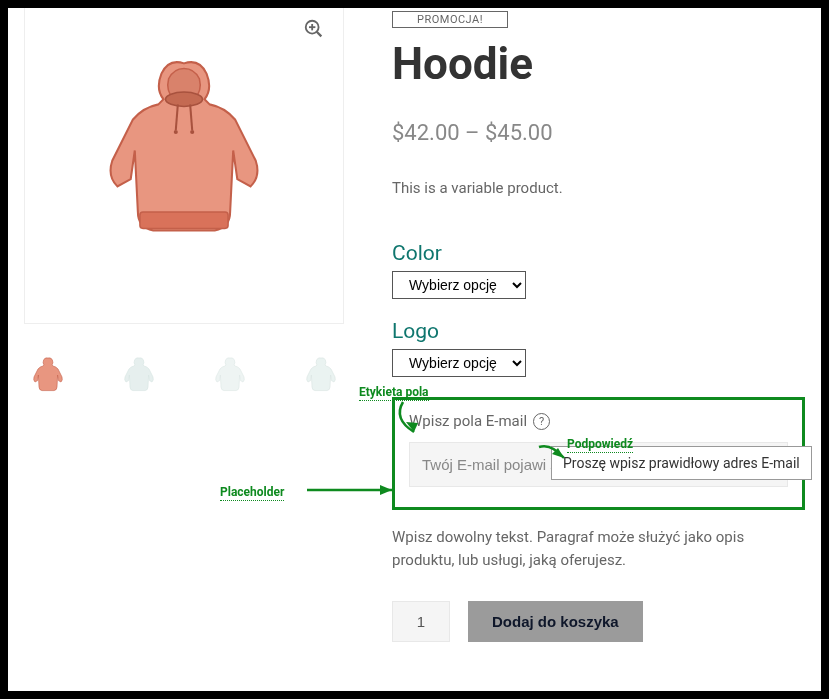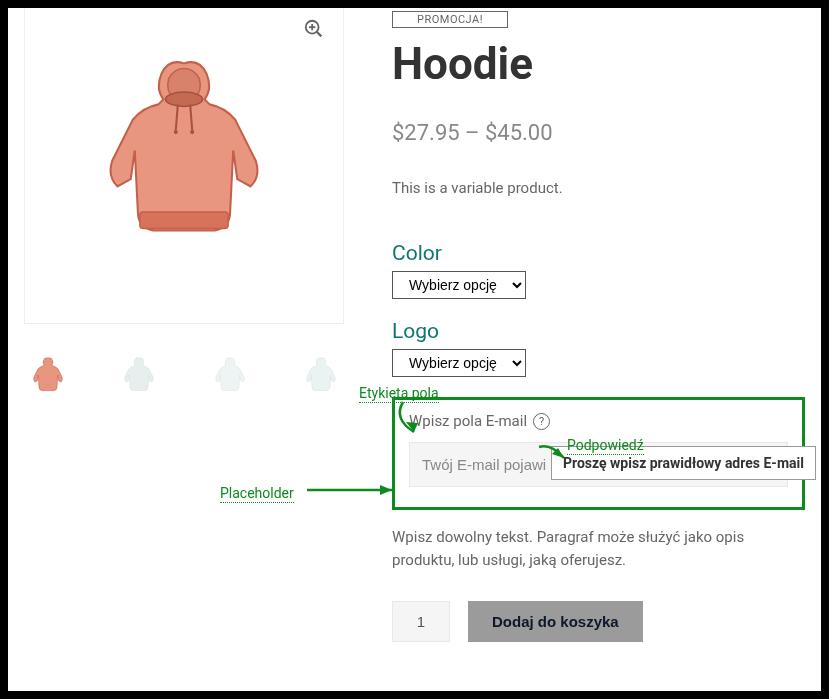--- a/index.html
+++ b/index.html
@@ -21,26 +21,26 @@
     .price { font-size: 22px; color: #888; margin-bottom: 34px; }
     .short-desc { font-size: 15px; color: #666; margin-bottom: 44px; }
     .var-group { margin-bottom: 20px; }
     .var-label { font-size: 21px; color: #0f766e; display: block; margin-bottom: 6px; }
     .var-select { border: 1px solid #555; padding: 4px 12px; font-size: 14px; background: #fff; min-width: 118px; }
     .field-box { border: 3px solid #0e8a1f; padding: 12px 14px 20px 14px; margin-top: 20px; position: relative; }
     .field-label { font-size: 15px; color: #666; margin-bottom: 12px; display: flex; align-items: center; gap: 6px; }
     .help-icon { display: inline-flex; width: 17px; height: 17px; border: 1.5px solid #666; border-radius: 50%; align-items: center; justify-content: center; font-size: 11px; color: #666; cursor: pointer; flex-shrink: 0; }
     .email-input { width: 100%; border: 1px solid #e8e8e8; background: #f5f5f5; padding: 13px 12px; font-size: 15px; color: #888; }
     .email-input::placeholder { color: #888; }
-    .tooltip-box { position: absolute; top: 46px; left: 156px; background: #fff; border: 1px solid #999; padding: 8px 11px; font-size: 14px; color: #333; z-index: 5; white-space: nowrap; font-weight: bold; }
+    .tooltip-box { position: absolute; top: 46px; left: 156px; background: #fff; border: 1px solid #999; padding: 8px 11px; font-size: 14px; color: #333; z-index: 5; white-space: nowrap; }
     .paragraph-text { font-size: 15px; color: #666; line-height: 1.55; margin-top: 16px; margin-bottom: 28px; }
     .cart-row { display: flex; gap: 18px; align-items: stretch; }
     .qty-input { width: 58px; border: 1px solid #e8e8e8; background: #f5f5f5; text-align: center; font-size: 15px; color: #555; padding: 10px 4px; }
     .add-cart-btn { background: #9b9b9b; color: #0f172a; border: none; padding: 12px 24px; font-size: 15px; font-weight: 600; cursor: pointer; }
-    .annotation { position: absolute; color: #0e8a1f; font-size: 14px; font-weight: 400; border-bottom: 1.5px dotted #0e8a1f; padding-bottom: 1px; z-index: 10; pointer-events: none; }
+    .annotation { position: absolute; color: #0e8a1f; font-size: 12px; font-weight: 700; border-bottom: 1.5px dotted #0e8a1f; padding-bottom: 1px; z-index: 10; pointer-events: none; }
     .arrow-svg { position: absolute; z-index: 9; pointer-events: none; }
     .arrow-svg path, .arrow-svg line { stroke: #0e8a1f; stroke-width: 2.5; fill: none; }
     .arrow-svg polygon { fill: #0e8a1f; }
   </style>
 </head>
 <body>
 
 <div class="frame">
 
   <div class="annotation" style="top: 377px; left: 351px;">Etykieta pola</div>
@@ -103,21 +103,21 @@
           <svg width="40" height="40" viewBox="0 0 200 200">
               <path d="M 100 15 Q 85 10 78 25 Q 72 40 80 50 L 75 55 Q 60 58 50 70 L 30 110 Q 25 125 35 135 L 48 128 L 52 100 L 55 160 Q 55 175 70 178 L 130 178 Q 145 175 145 160 L 148 100 L 152 128 L 165 135 Q 175 125 170 110 L 150 70 Q 140 58 125 55 L 120 50 Q 128 40 122 25 Q 115 10 100 15 Z" fill="#c4ddd8" stroke="#92b0aa" stroke-width="3"></path>
             </svg>
         </div>
       </div>
     </div>
 
     <div class="right-col">
       <span class="promo-badge">PROMOCJA!</span>
       <h1 class="product-title">Hoodie</h1>
-      <div class="price">$27.95 – $45.00</div>
+      <div class="price">$42.00 – $45.00</div>
       <div class="short-desc">This is a variable product.</div>
 
       <div class="var-group">
         <label class="var-label">Color</label>
         <select class="var-select">
           <option>Wybierz opcję</option>
         </select>
       </div>
 
       <div class="var-group">

